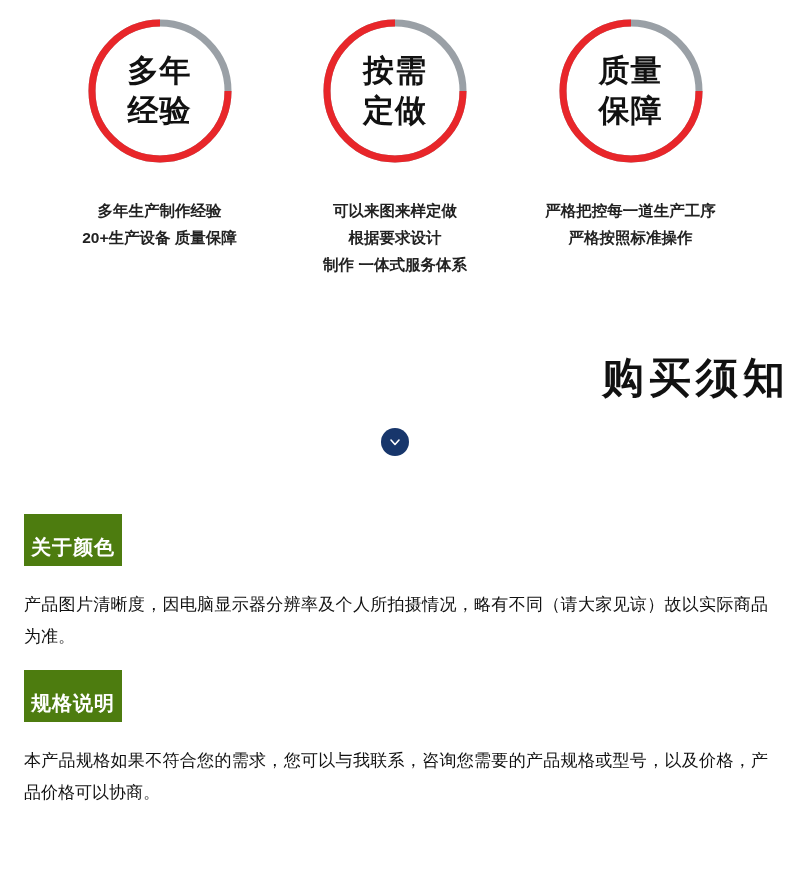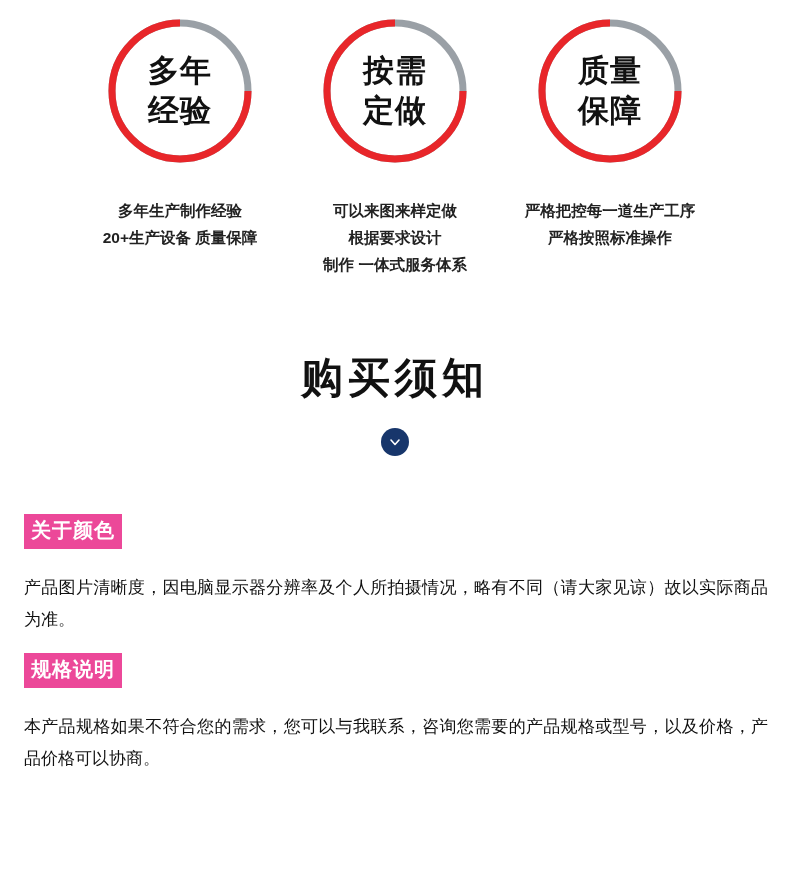--- a/index.html
+++ b/index.html
@@ -12,21 +12,21 @@
     height: 879px;
     font-family: "Liberation Sans", sans-serif;
     color: #1a1a1a;
     position: relative;
     overflow: hidden;
   }
 
   
   .features {
     display: flex;
-    justify-content: center;
+    justify-content: space-between;
     padding: 12px 52px 0 52px;
     box-sizing: border-box;
   }
   .feature {
     width: 215px;
     display: flex;
     flex-direction: column;
     align-items: center;
   }
   .ring-wrap {
@@ -57,21 +57,21 @@
     text-align: center;
     font-size: 15.5px;
     line-height: 1.75;
     color: #222222;
     font-weight: bold;
   }
 
   
   .section-title-block {
     margin-top: 72px;
-    text-align: center;
+    text-align: right;
   }
   .section-title {
     font-size: 42px;
     font-weight: bold;
     letter-spacing: 5px;
     color: #111111;
   }
   .chevron-badge {
     margin: 22px auto 0 auto;
     width: 28px;
@@ -87,25 +87,25 @@
   
   .notices {
     margin-top: 58px;
     padding: 0 22px 0 24px;
   }
   .notice {
     margin-bottom: 18px;
   }
   .notice-tag {
     display: inline-block;
-    background: #ec4899;
+    background: #4d7c0f;
     color: #ffffff;
     font-size: 20px;
     font-weight: bold;
-    padding: 3px 7px 5px 7px;
+    padding: 20px 7px 5px 7px;
     letter-spacing: 1px;
   }
   .notice-body {
     margin-top: 23px;
     font-size: 17px;
     line-height: 1.85;
     color: #111111;
     text-align: justify;
   }
 </style>

